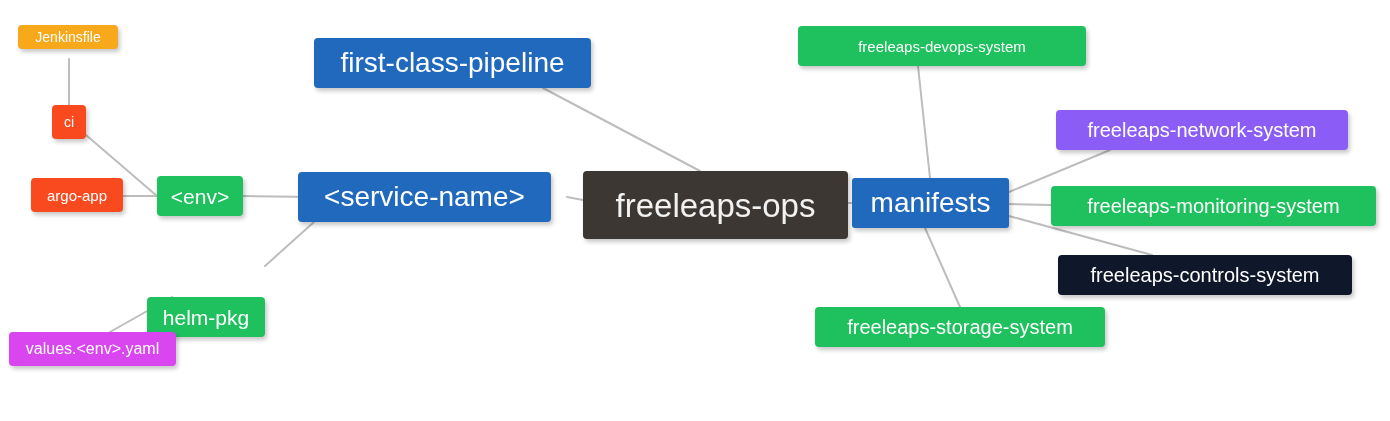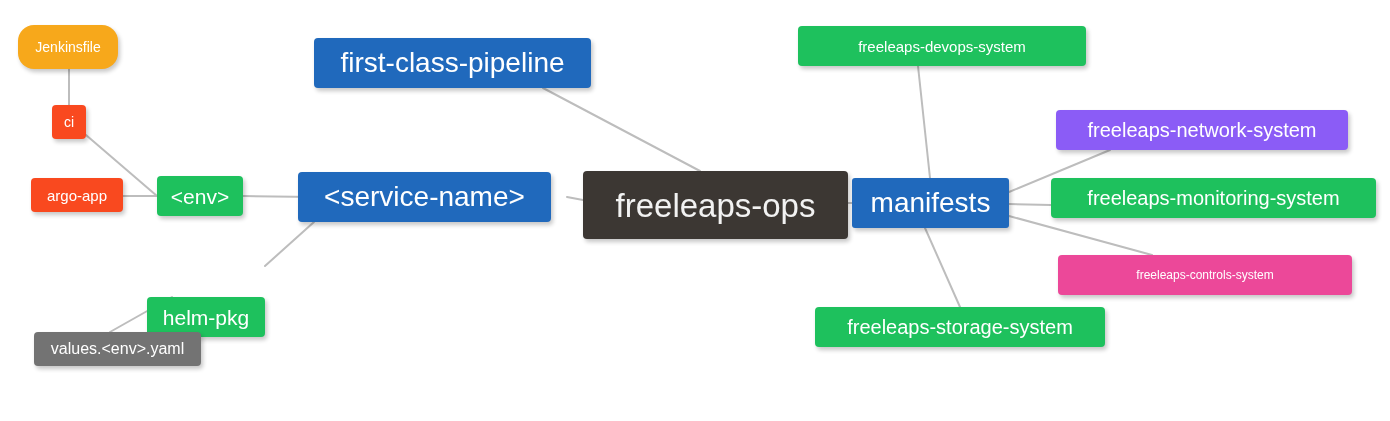--- a/index.html
+++ b/index.html
@@ -59,59 +59,59 @@
       <line x1="543" y1="88" x2="700" y2="171" stroke="#bdbdbd" stroke-width="2" stroke-linecap="round"></line>
       <line x1="567" y1="197" x2="583" y2="200" stroke="#bdbdbd" stroke-width="2" stroke-linecap="round"></line>
       <line x1="848" y1="203" x2="852" y2="203" stroke="#bdbdbd" stroke-width="2" stroke-linecap="round"></line>
       <line x1="930" y1="178" x2="918" y2="66" stroke="#bdbdbd" stroke-width="2" stroke-linecap="round"></line>
       <line x1="1009" y1="192" x2="1110" y2="150" stroke="#bdbdbd" stroke-width="2" stroke-linecap="round"></line>
       <line x1="1009" y1="204" x2="1051" y2="205" stroke="#bdbdbd" stroke-width="2" stroke-linecap="round"></line>
       <line x1="1009" y1="216" x2="1152" y2="255" stroke="#bdbdbd" stroke-width="2" stroke-linecap="round"></line>
       <line x1="925" y1="228" x2="960" y2="307" stroke="#bdbdbd" stroke-width="2" stroke-linecap="round"></line>
     </svg>
   <div id="node-layer">
-      <div class="mm-node" style="left: 18px; top: 25px; width: 100px; height: 44px; background: rgb(247, 168, 27); color: rgb(255, 255, 255); font-size: 14px; border-radius: 16px;">
+      <div class="mm-node" style="left: 18px; top: 25px; width: 100px; height: 24px; background: rgb(247, 168, 27); color: rgb(255, 255, 255); font-size: 14px; border-radius: 4px;">
         <span class="mm-label">Jenkinsfile</span>
       </div>
       <div class="mm-node" style="left: 52px; top: 105px; width: 34px; height: 34px; background: rgb(249, 73, 31); color: rgb(255, 255, 255); font-size: 14px; border-radius: 4px; text-align: right;">
         <span class="mm-label">ci</span>
       </div>
       <div class="mm-node" style="left: 31px; top: 178px; width: 92px; height: 34px; background: rgb(249, 73, 31); color: rgb(255, 255, 255); font-size: 15px; border-radius: 4px;">
         <span class="mm-label">argo-app</span>
       </div>
       <div class="mm-node" style="left: 157px; top: 176px; width: 86px; height: 40px; background: rgb(30, 193, 93); color: rgb(255, 255, 255); font-size: 21px; border-radius: 4px;">
         <span class="mm-label">&lt;env&gt;</span>
       </div>
       <div class="mm-node" style="left: 147px; top: 257px; width: 118px; height: 40px; background: rgb(30, 193, 93); color: rgb(255, 255, 255); font-size: 21px; border-radius: 4px; margin-top: 40px;">
         <span class="mm-label">helm-pkg</span>
       </div>
-      <div class="mm-node" style="left: 9px; top: 332px; width: 167px; height: 34px; background: #737373; color: rgb(255, 255, 255); font-size: 16px; border-radius: 4px; margin-left: 25px;">
+      <div class="mm-node" style="left: 9px; top: 332px; width: 167px; height: 34px; background: #d946ef; color: rgb(255, 255, 255); font-size: 16px; border-radius: 4px;">
         <span class="mm-label">values.&lt;env&gt;.yaml</span>
       </div>
       <div class="mm-node" style="left: 314px; top: 38px; width: 277px; height: 50px; background: rgb(32, 105, 188); color: rgb(255, 255, 255); font-size: 28px; border-radius: 4px;">
         <span class="mm-label">first-class-pipeline</span>
       </div>
       <div class="mm-node" style="left: 298px; top: 172px; width: 253px; height: 50px; background: rgb(32, 105, 188); color: rgb(255, 255, 255); font-size: 28px; border-radius: 4px;">
         <span class="mm-label">&lt;service-name&gt;</span>
       </div>
       <div class="mm-node" style="left: 583px; top: 171px; width: 265px; height: 68px; background: rgb(60, 55, 51); color: rgb(242, 242, 242); font-size: 33px; border-radius: 4px; text-align: right;">
         <span class="mm-label">freeleaps-ops</span>
       </div>
       <div class="mm-node" style="left: 852px; top: 178px; width: 157px; height: 50px; background: rgb(32, 105, 188); color: rgb(255, 255, 255); font-size: 28px; border-radius: 3px;">
         <span class="mm-label">manifests</span>
       </div>
       <div class="mm-node" style="left: 798px; top: 26px; width: 288px; height: 40px; background: rgb(30, 193, 93); color: rgb(255, 255, 255); font-size: 15px; border-radius: 4px;">
         <span class="mm-label">freeleaps-devops-system</span>
       </div>
       <div class="mm-node" style="left: 1056px; top: 110px; width: 292px; height: 40px; background: #8b5cf6; color: rgb(255, 255, 255); font-size: 20px; border-radius: 4px;">
         <span class="mm-label">freeleaps-network-system</span>
       </div>
-      <div class="mm-node" style="left: 1051px; top: 178px; width: 325px; height: 40px; background: rgb(30, 193, 93); color: rgb(255, 255, 255); font-size: 20px; border-radius: 4px;">
+      <div class="mm-node" style="left: 1051px; top: 186px; width: 325px; height: 40px; background: rgb(30, 193, 93); color: rgb(255, 255, 255); font-size: 20px; border-radius: 4px;">
         <span class="mm-label">freeleaps-monitoring-system</span>
       </div>
-      <div class="mm-node" style="left: 1058px; top: 255px; width: 294px; height: 40px; background: #ec4899; color: rgb(255, 255, 255); font-size: 12px; border-radius: 4px;">
+      <div class="mm-node" style="left: 1058px; top: 255px; width: 294px; height: 40px; background: #0f172a; color: rgb(255, 255, 255); font-size: 20px; border-radius: 4px;">
         <span class="mm-label">freeleaps-controls-system</span>
       </div>
       <div class="mm-node" style="left: 815px; top: 307px; width: 290px; height: 40px; background: rgb(30, 193, 93); color: rgb(255, 255, 255); font-size: 20px; border-radius: 4px;">
         <span class="mm-label">freeleaps-storage-system</span>
       </div>
     </div>
 </div>
 
 </body></html>

